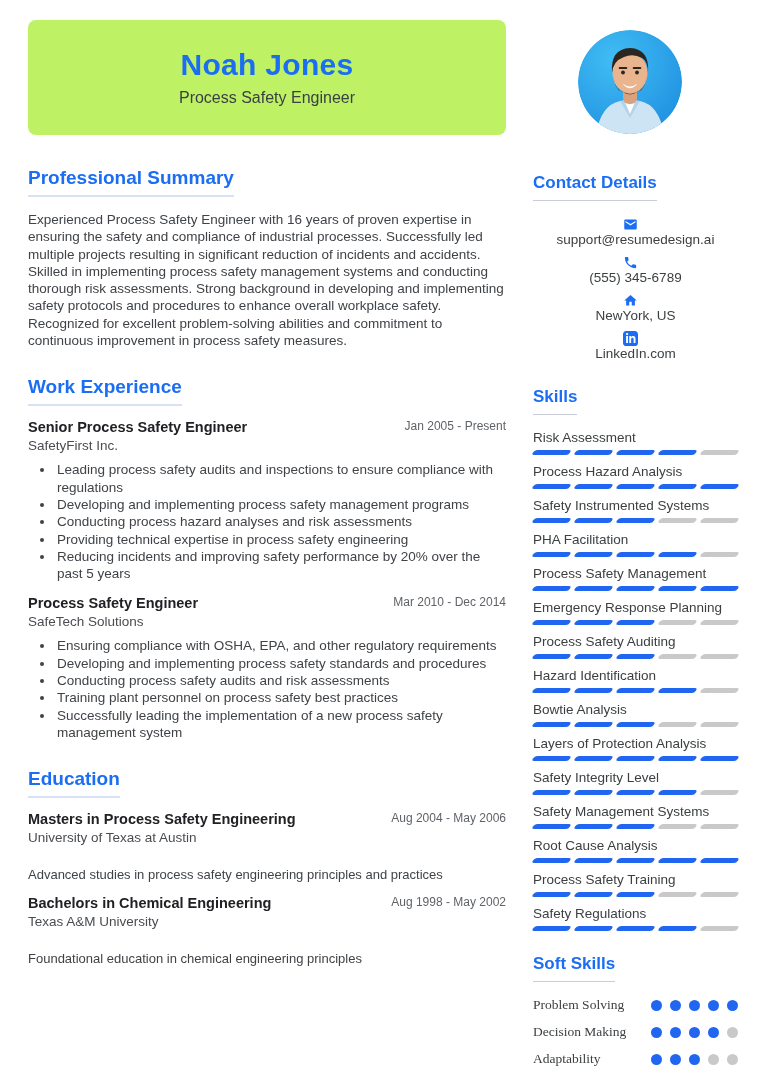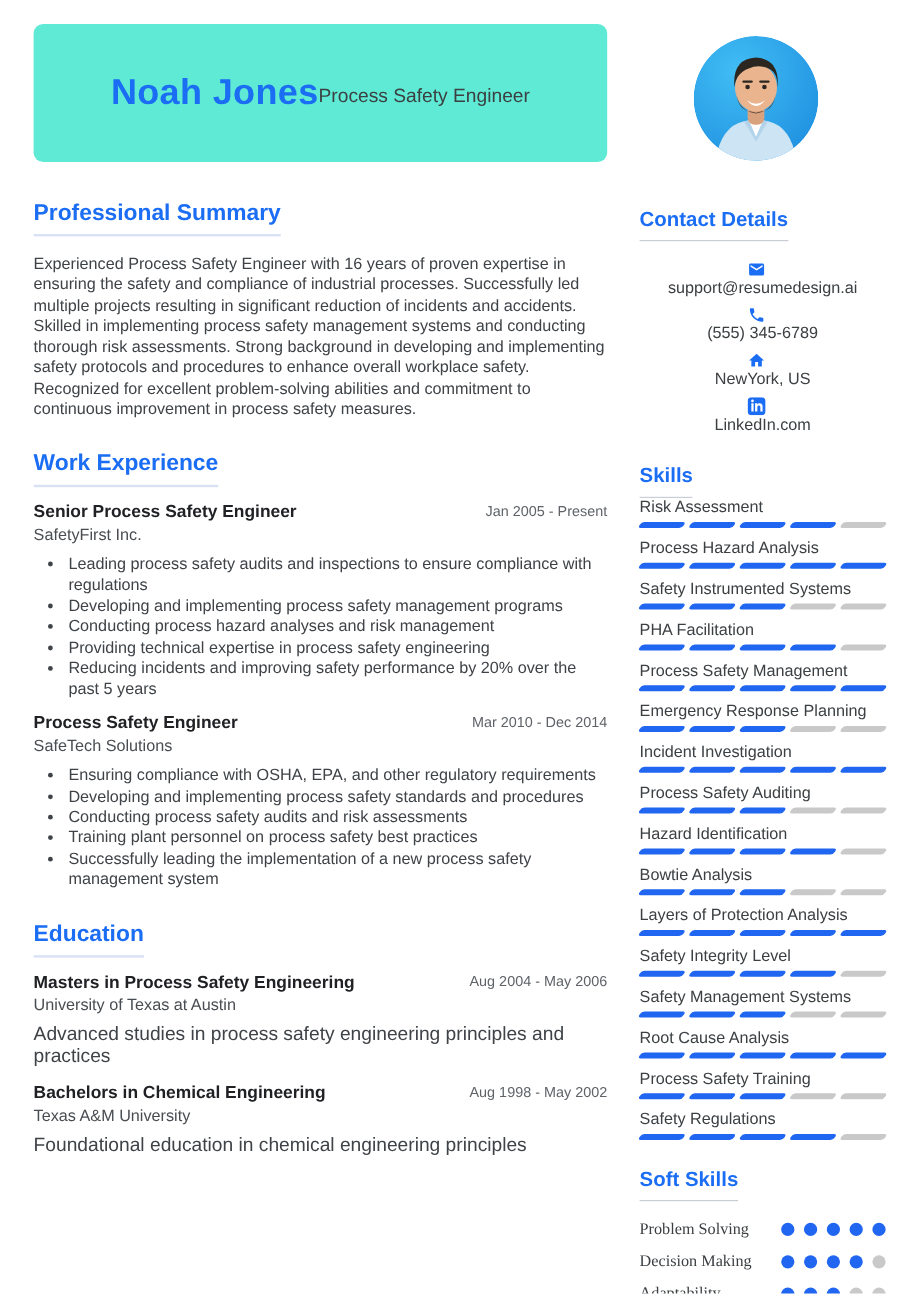--- a/index.html
+++ b/index.html
@@ -3,22 +3,22 @@
 <meta charset="utf-8">
 <style>
   * { margin: 0; padding: 0; box-sizing: border-box; }
   html, body { width: 768px; height: 1078px; overflow: hidden; background: #ffffff; }
   body { font-family: "Liberation Sans", sans-serif; color: #3f4347; position: relative; }
   .page { width: 768px; height: 1078px; position: relative; }
 
   
   .top-row { display: flex; padding: 20px 0 0 28px; }
   .header-card {
-    width: 478px; height: 115px; background: #5eead4; border-radius: 8px;
-    display: flex; flex-direction: row; align-items: center; justify-content: center;
+    width: 478px; height: 115px; background: #bef264; border-radius: 8px;
+    display: flex; flex-direction: column; align-items: center; justify-content: center;
   }
   .name { color: var(--accent); font-size: 30px; font-weight: bold; letter-spacing: .3px; }
   .name-sub { font-size: 16px; color: #3c4043; margin-top: 7px; }
   .photo { width: 104px; height: 104px; margin-left: 72px; margin-top: 10px;
     border-radius: 50%; overflow: hidden; flex: 0 0 auto; }
 
   
   .columns { display: flex; padding-left: 28px; }
   .left-col  { width: 478px; }
   .right-col { width: 205px; margin-left: 27px; }
@@ -39,33 +39,33 @@
 
   .job { margin-top: 13px; }
   .job-head { display: flex; justify-content: space-between; align-items: flex-start; }
   .job-title { font-size: 14.5px; font-weight: bold; color: #202124; }
   .job-date { font-size: 12px; color: #5f6368; white-space: nowrap; }
   .job-company { font-size: 13.5px; color: #494d51; margin-top: 3px; }
   ul.bullets { margin: 8px 0 2px 0; padding-left: 27px; }
   ul.bullets li { font-size: 13.5px; line-height: 17.3px; color: #3f4347; padding-left: 2px; }
 
   .edu { margin-top: 13px; }
-  .edu-desc { font-size: 16px; color: #3f4347; margin-top: 9px; }
+  .edu-desc { font-size: 13px; color: #3f4347; margin-top: 22px; }
 
   
   .contact-section { margin-top: 38px; }
   .contact-list { margin-top: 16px; }
   .contact-item { display: flex; align-items: center; margin-bottom: 8px; flex-direction: column; }
   .contact-item .ico { width: 15px; height: 15px; margin-right: 10px; flex: 0 0 auto;
     display: inline-flex; align-items: center; justify-content: center; }
   .contact-item .ico svg { width: 15px; height: 15px; fill: var(--accent); }
   .contact-item .txt { font-size: 13.5px; color: #3c4043; }
 
   .skills-section { margin-top: 26px; }
-  .skills-list { }
+  .skills-list { margin-top: 15px; }
   .skill { margin-bottom: 9px; }
   .skill-name { font-size: 13.5px; color: #3c4043; margin-bottom: 5px; }
   .skill-bar { display: flex; gap: 5px; height: 5px; }
   .seg { width: 37px; height: 5px; border-radius: 3px; transform: skewX(-32deg);
     background: var(--bar-empty); }
   .seg.filled { background: var(--bar-fill); }
 
   .soft-section { margin-top: 23px; }
   .soft-list { margin-top: 15px; }
   .soft-row { display: flex; justify-content: space-between; align-items: center; margin-bottom: 11px; font-family: Liberation Serif, serif; }
@@ -130,21 +130,21 @@
         <div id="jobs-container">
             <div class="job">
               <div class="job-head">
                 <div class="job-title">Senior Process Safety Engineer</div>
                 <div class="job-date">Jan 2005 - Present</div>
               </div>
               <div class="job-company">SafetyFirst Inc.</div>
               <ul class="bullets">
                 <li>Leading process safety audits and inspections to ensure compliance with regulations</li>
                 <li>Developing and implementing process safety management programs</li>
-                <li>Conducting process hazard analyses and risk management</li>
+                <li>Conducting process hazard analyses and risk assessments</li>
                 <li>Providing technical expertise in process safety engineering</li>
                 <li>Reducing incidents and improving safety performance by 20% over the past 5 years</li>
               </ul>
             </div>
             <div class="job">
               <div class="job-head">
                 <div class="job-title">Process Safety Engineer</div>
                 <div class="job-date">Mar 2010 - Dec 2014</div>
               </div>
               <div class="job-company">SafeTech Solutions</div>
@@ -280,30 +280,20 @@
               <div class="skill-name">Emergency Response Planning</div>
               <div class="skill-bar">
                 <span class="seg filled"></span>
                 <span class="seg filled"></span>
                 <span class="seg filled"></span>
                 <span class="seg"></span>
                 <span class="seg"></span>
               </div>
             </div>
             <div class="skill">
-              <div class="skill-name">Incident Investigation</div>
-              <div class="skill-bar">
-                <span class="seg filled"></span>
-                <span class="seg filled"></span>
-                <span class="seg filled"></span>
-                <span class="seg filled"></span>
-                <span class="seg filled"></span>
-              </div>
-            </div>
-            <div class="skill">
               <div class="skill-name">Process Safety Auditing</div>
               <div class="skill-bar">
                 <span class="seg filled"></span>
                 <span class="seg filled"></span>
                 <span class="seg filled"></span>
                 <span class="seg"></span>
                 <span class="seg"></span>
               </div>
             </div>
             <div class="skill">

